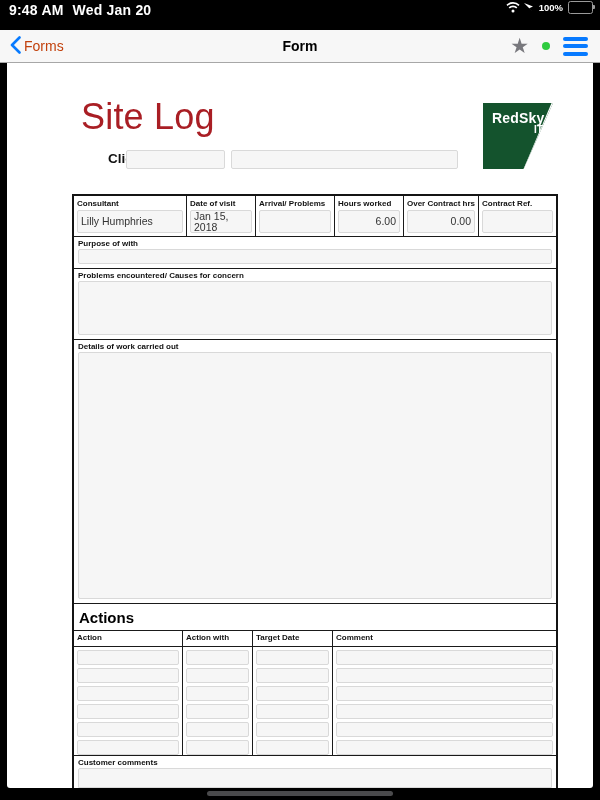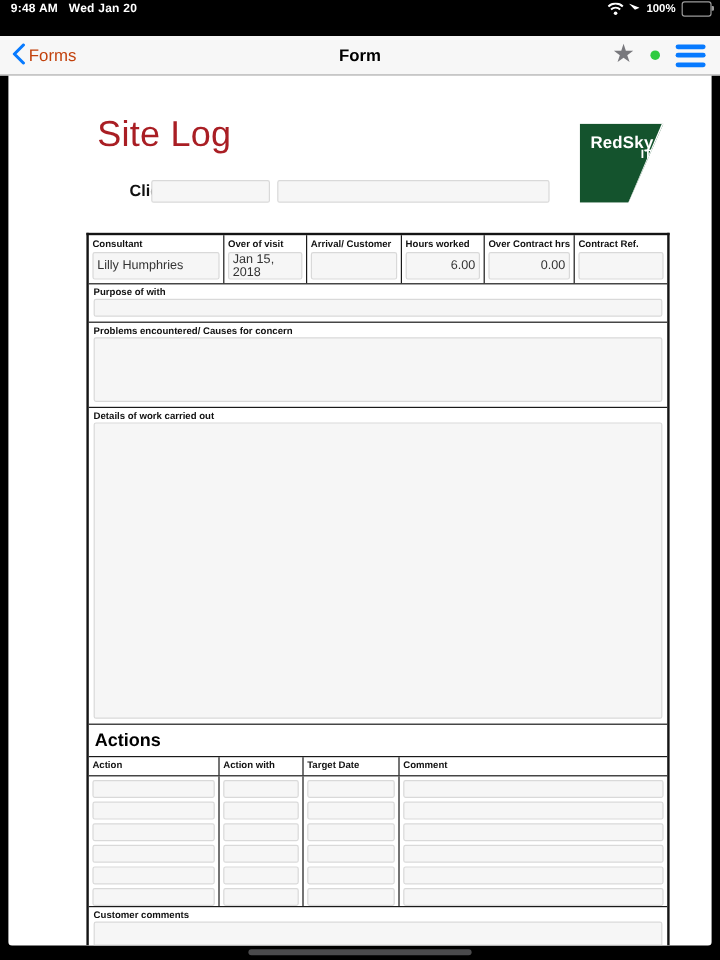--- a/index.html
+++ b/index.html
@@ -3,39 +3,39 @@
 <meta charset="utf-8">
 <style>
   html,body{margin:0;padding:0;}
   body{
     width:600px;height:800px;background:#000;position:relative;overflow:hidden;
     font-family:"Liberation Sans","DejaVu Sans",sans-serif;
     -webkit-font-smoothing:antialiased;
   }
   
   .status-bar{position:absolute;left:0;top:0;width:600px;height:16px;color:#fff;}
-  .sb-left{position:absolute;left:9px;top:2px;font-size:10px;font-weight:bold;letter-spacing:.2px;display:flex;gap:9px;}
+  .sb-left{position:absolute;left:9px;top:2px;font-size:14px;font-weight:bold;letter-spacing:.2px;display:flex;gap:9px;}
   .sb-right{position:absolute;right:7px;top:1px;display:flex;align-items:center;gap:5px;font-size:9.5px;font-weight:bold;}
   .wifi-icon svg{display:block;}
   .loc-arrow{font-size:9px;transform:rotate(-90deg);display:inline-block;line-height:10px;}
   .battery{width:21px;height:9px;border:1px solid #9a9a9a;border-radius:2.5px;position:relative;background:#000;padding:1px;}
   .battery-fill{background:#fff;width:100%;height:100%;border-radius:1px;}
   .battery-tip{position:absolute;right:-3px;top:2.5px;width:2px;height:4px;background:#9a9a9a;border-radius:0 1px 1px 0;}
   
   .nav-bar{position:absolute;left:0;top:30px;width:600px;height:32px;background:#f7f7f7;border-bottom:1px solid #a7a7a7;}
   .nav-back{position:absolute;left:10px;top:0;height:32px;display:flex;align-items:center;gap:3px;color:#c2410c;font-size:14px;cursor:pointer;}
   .nav-title{position:absolute;left:0;right:0;top:0;height:32px;display:flex;align-items:center;justify-content:center;font-size:14px;font-weight:bold;color:#000;}
   .nav-right{position:absolute;right:12px;top:0;height:32px;display:flex;align-items:center;gap:13px;}
   .star-icon{color:#78787d;font-size:21px;line-height:20px;cursor:pointer;}
   .green-dot{width:8px;height:8px;border-radius:50%;background:#2fcb3f;}
   .menu-icon{display:flex;flex-direction:column;gap:3.5px;cursor:pointer;}
   .menu-icon span{display:block;width:25px;height:4px;border-radius:2px;background:#077aff;}
   
   .page{position:absolute;left:7px;top:63px;width:586px;height:725px;background:#fff;border-radius:0 0 3px 3px;overflow:hidden;}
-  .site-title{position:absolute;left:74px;top:33px;font-size:30px;color:#a91e24;letter-spacing:.2px;}
+  .site-title{position:absolute;left:74px;top:33px;font-size:36px;color:#a91e24;letter-spacing:.2px;}
   
   .logo{position:absolute;left:476px;top:40px;width:70px;height:66px;}
   .logo-shape{position:absolute;inset:0;background:#14532d;-webkit-clip-path:polygon(0 0,100% 0,58% 100%,0 100%);clip-path:polygon(0 0,100% 0,58% 100%,0 100%);}
   .logo-slash{position:absolute;left:76%;top:-6px;width:3px;height:130%;background:#fff;transform:rotate(23deg);}
   .logo-t1{position:absolute;left:9px;top:7px;color:#fff;font-weight:bold;font-size:14px;letter-spacing:.2px;}
   .logo-t2{position:absolute;left:51px;top:21px;color:#fff;font-weight:bold;font-size:10px;}
   
   .client-label{position:absolute;left:74px;top:88px;font-size:13.5px;font-weight:bold;color:#111;margin-left:27px;}
   .client-input-1{position:absolute;left:119px;top:87px;width:99px;height:19px;}
   .client-input-2{position:absolute;left:224px;top:87px;width:227px;height:19px;}
@@ -138,27 +138,27 @@
   <div class="form-table">
 
     <div class="visit-row">
       <div class="v-col vc0">
         <div class="flabel">Consultant</div>
         <div class="input-box v-input">
           <span class="fvalue">Lilly Humphries</span>
         </div>
       </div>
       <div class="v-col vc1">
-        <div class="flabel">Over of visit</div>
+        <div class="flabel">Date of visit</div>
         <div class="input-box v-input top">
           <span class="fvalue">Jan 15, 2018</span>
         </div>
       </div>
       <div class="v-col vc2">
-        <div class="flabel">Arrival/ Customer</div>
+        <div class="flabel">Arrival/ Problems</div>
         <div class="input-box v-input">
           <span class="fvalue"></span>
         </div>
       </div>
       <div class="v-col vc3">
         <div class="flabel">Hours worked</div>
         <div class="input-box v-input right">
           <span class="fvalue">6.00</span>
         </div>
       </div>

